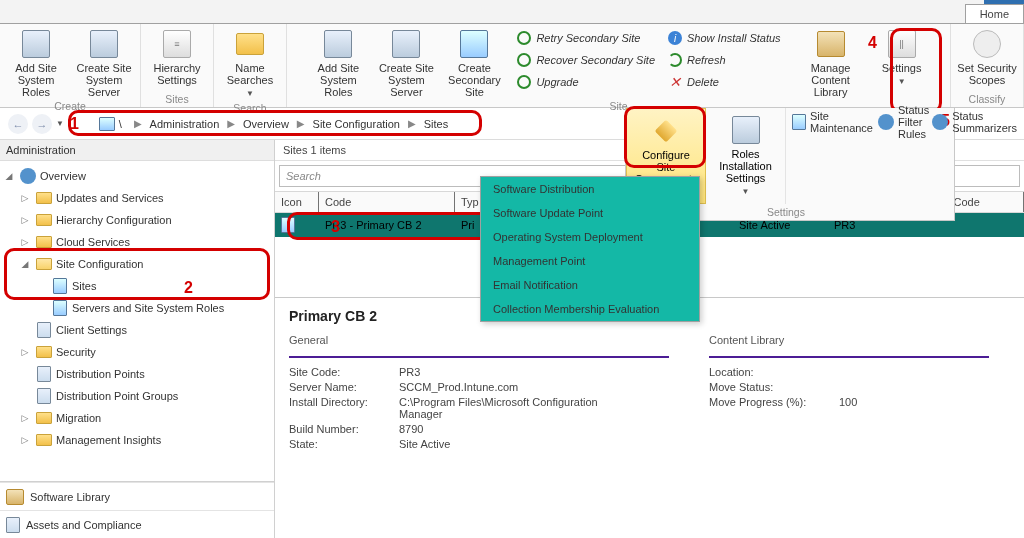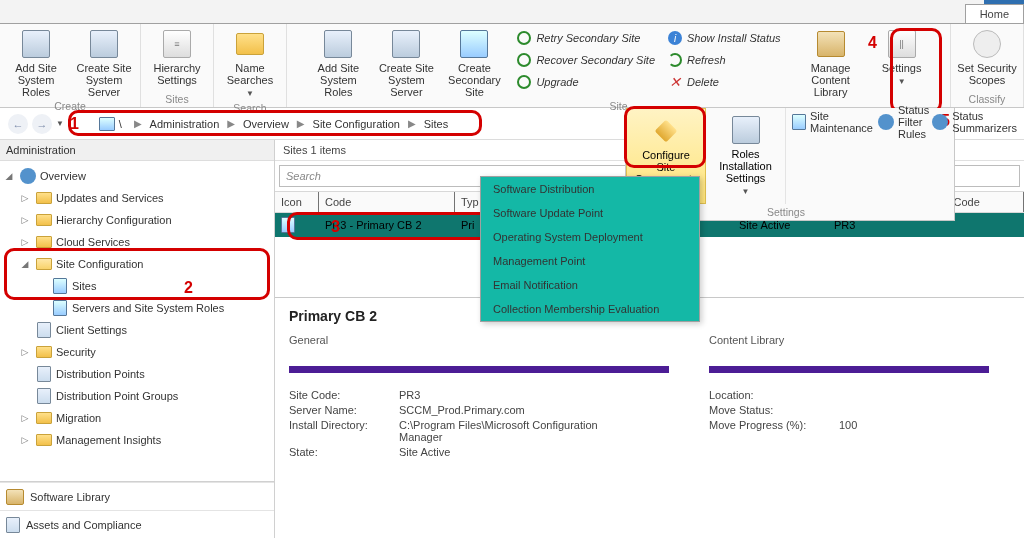--- a/index.html
+++ b/index.html
@@ -46,21 +46,21 @@
 .col { border-right:1px solid #737373; height:100%; display:flex;align-items:center; padding:0 6px; }
 .row { display:flex; height:24px; align-items:center; }
 .row.sel { background:#0f766e; }
 .cell { padding:0 6px; height:100%; display:flex;align-items:center; }
 .cw-icon{width:44px;} .cw-name{width:136px;} .cw-type{width:40px;} .cw-state{width:95px;} .cw-code{width:62px;} .cw-parent{flex:1;}
 
 .detail { border-top:1px solid #c8c8c8; padding:10px 14px; background:#fff; flex:0 0 auto; margin-top: 60px;}
 .detail h2 { font-size:14px; font-weight:600; margin-bottom:10px; color:#222; }
 .detail .cols2 { display:flex; gap:40px; }
 .detail .sect { }
-.detail .sect-title { color:#555; border-bottom:7px solid #4c1d95; margin-bottom:16px; padding-bottom:20px; }
+.detail .sect-title { color:#555; border-bottom:2px solid #4c1d95; margin-bottom:8px; padding-bottom:10px; }
 .kv { display:flex; margin-bottom:3px; color:#444; }
 .kv .k { width:110px; } .kv .v { }
 
 .settings-pop { position:absolute; left:625px; top:108px; width:330px; background:#fafafa; border:1px solid #c8c8c8; border-top:none; z-index:20; display:flex; }
 .settings-pop .big { width:80px; text-align:center; padding:6px; border-right:1px solid #e4e4e4;}
 .settings-pop .big .ico{width:32px;height:32px;margin:0 auto 2px;display:flex;align-items:center;justify-content:center;}
 .settings-pop .stack { padding:4px 6px; display:flex;flex-direction:row;gap:3px; width:160px;}
 .settings-pop .label-row { text-align:center;color:#888;font-size:10.5px;border-top:0;padding:2px;}
 
 .menu { position:absolute; left:480px; top:176px; width:220px; background:#14b8a6; border:1px solid #a0a0a0; box-shadow:2px 2px 6px rgba(0,0,0,.2); z-index:30; }
@@ -388,25 +388,29 @@
       <h2>Primary CB 2</h2>
       <div class="cols2">
         <div class="sect" style="width:380px">
           <div class="sect-title">General</div>
           <div class="kv">
               <div class="k">Site Code:</div>
               <div class="v">PR3</div>
             </div>
           <div class="kv">
               <div class="k">Server Name:</div>
-              <div class="v">SCCM_Prod.Primary.com</div>
+              <div class="v">SCCM_Prod.Intune.com</div>
             </div>
           <div class="kv">
               <div class="k">Install Directory:</div>
               <div class="v" style="max-width:240px">C:\Program Files\Microsoft Configuration Manager</div>
+            </div>
+          <div class="kv">
+              <div class="k">Build Number:</div>
+              <div class="v">8790</div>
             </div>
           <div class="kv">
               <div class="k">State:</div>
               <div class="v">Site Active</div>
             </div>
         </div>
         <div class="sect" style="width:280px">
           <div class="sect-title">Content Library</div>
           <div class="kv">
               <div class="k">Location:</div>

